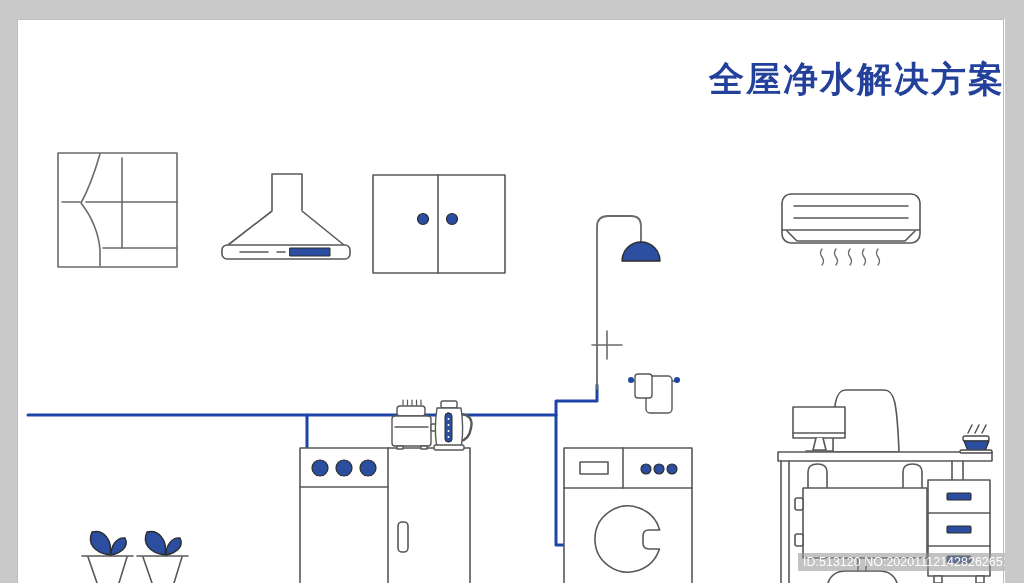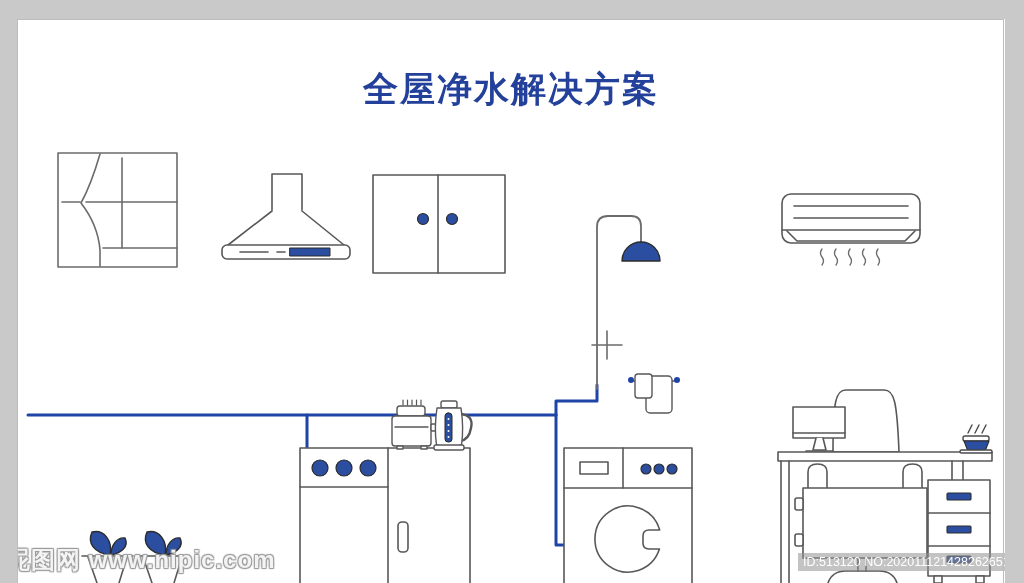--- a/index.html
+++ b/index.html
@@ -5,21 +5,21 @@
   html,body{margin:0;padding:0;background:#e8e8e8;}
   #stage{position:relative;width:1024px;height:583px;background:#ffffff;overflow:hidden;
          font-family:"Liberation Sans",sans-serif;}
   .border{position:absolute;background:#c9c9c9;}
   #border-top{left:0;top:0;width:1024px;height:19px;}
   #border-left{left:0;top:19px;width:17px;height:564px;}
   #border-right{left:1005px;top:19px;width:19px;height:564px;}
   #page-edge{position:absolute;left:17px;top:19px;width:987px;height:564px;
              border-left:1px solid #bdbdbd;border-top:1px solid #bdbdbd;border-right:1px solid #bdbdbd;
              box-sizing:border-box;pointer-events:none;}
-  #title{position:absolute;left:17px;top:66px;width:988px;text-align:center;
+  #title{position:absolute;left:17px;top:56px;width:988px;text-align:right;
          font-size:35px;font-weight:bold;letter-spacing:2px;color:#23409a;}
   #art{position:absolute;left:0;top:0;}
   #watermark{position:absolute;left:6px;top:544px;font-size:24px;font-weight:bold;
              color:rgba(255,255,255,0.88);letter-spacing:1px;
              text-shadow:1px 1px 1px #9a9a9a,-1px -1px 1px #9a9a9a,1px -1px 1px #9a9a9a,-1px 1px 1px #9a9a9a;
              white-space:nowrap;}
   #idbar{position:absolute;left:798px;top:553px;width:226px;height:18px;
          background:rgba(145,145,145,0.55);color:#ffffff;font-size:12.5px;
          line-height:18px;padding-left:5px;box-sizing:border-box;white-space:nowrap;overflow:hidden;}
 </style>
@@ -190,20 +190,19 @@
         <path d="M88 557 L97 583" stroke="#58585a" stroke-width="1.6"></path>
         <path d="M127 557 L119 583" stroke="#58585a" stroke-width="1.6"></path>
         <path d="M110 555 C94 553 87 543 92 532 C104 529 113 541 110 555 Z" fill="#2b4ea1" stroke="#2c2c2c" stroke-width="1.4"></path>
         <path d="M111 555 C111 545 117 537 125 538 C129 546 122 553 111 555 Z" fill="#2b4ea1" stroke="#2c2c2c" stroke-width="1.4"></path>
       </g>
     </defs>
     <use href="#plant"></use>
     <use href="#plant" transform="translate(55,0)"></use>
   </svg>
 
-  <div id="watermark">昵图网 www.nipic.com</div>
   <div id="idbar">ID:513120 NO:20201112142826265152</div>
 
   <div class="border" id="border-top"></div>
   <div class="border" id="border-left"></div>
   <div class="border" id="border-right"></div>
   <div id="page-edge"></div>
 </div>
 
 </body></html>

